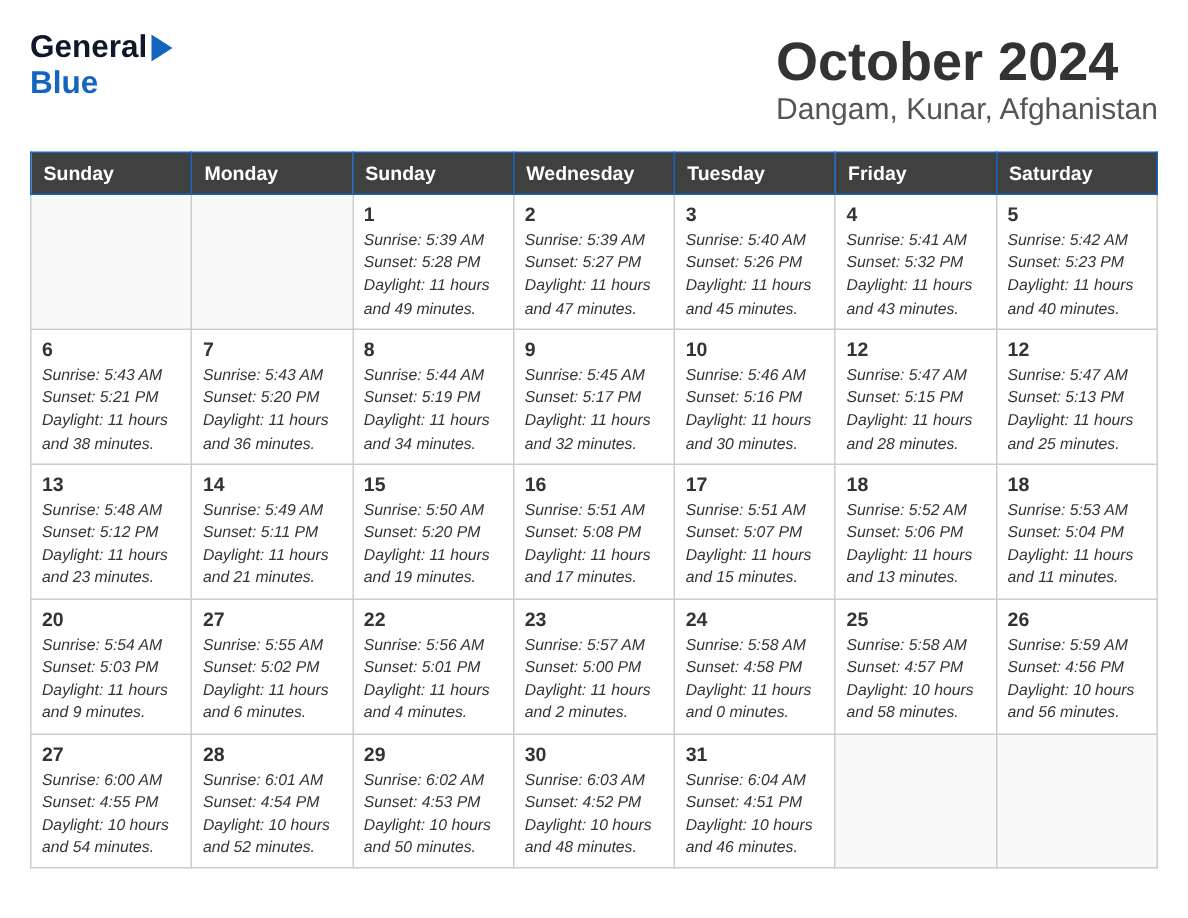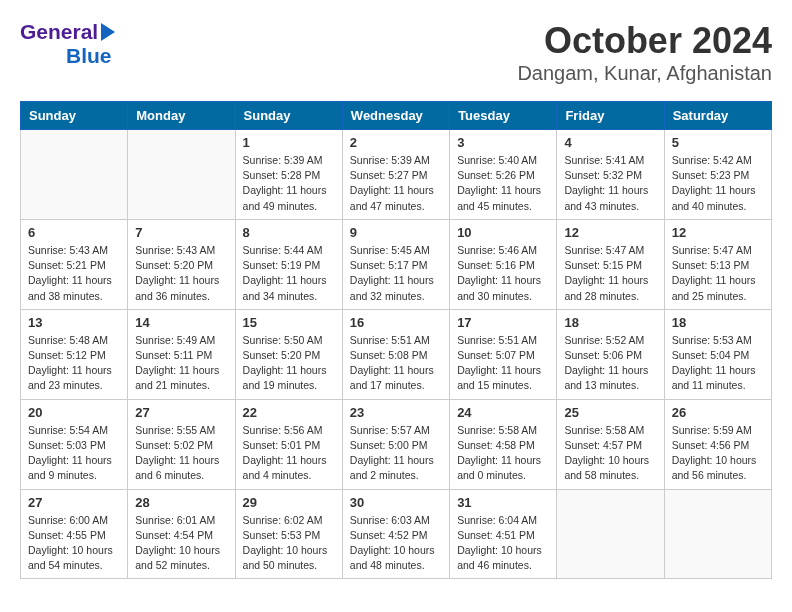--- a/index.html
+++ b/index.html
@@ -15,38 +15,38 @@
       justify-content: space-between;
       align-items: flex-start;
       margin-bottom: 16px;
     }
     .logo {
       display: flex;
       flex-direction: column;
       align-items: flex-start;
     }
     .title-block {
-      text-align: right;
+      text-align: left;
     }
     .month-title {
       font-size: 36px;
       font-weight: bold;
       color: #333;
     }
     .location-title {
       font-size: 20px;
       color: #555;
     }
     .calendar-table {
       width: 100%;
       border-collapse: collapse;
       table-layout: fixed;
     }
     .calendar-table th {
-      background: #0369a1;
+      background: #404040;
       color: #fff;
       text-align: left;
       padding: 6px 8px;
       font-size: 13px;
       border: 1px solid #1565C0;
     }
     .calendar-table td {
       border: 1px solid #ccc;
       vertical-align: top;
       padding: 5px 7px;
@@ -62,35 +62,35 @@
       font-size: 13px;
       font-weight: bold;
       color: #333;
       display: block;
       margin-bottom: 3px;
     }
     .cell-info {
       font-size: 10.5px;
       line-height: 1.45;
       color: #333;
+      font-style: italic;
     }
     .logo-wrapper {
       display: flex;
       align-items: center;
     }
     .logo-general {
       font-size: 21px;
       font-weight: bold;
-      color: #4c1d95;
+      color: #0f172a;
     }
     .logo-blue-text {
       font-size: 21px;
       font-weight: bold;
       color: #1565C0;
-      margin-left: 46px;
     }
     .logo-arrow {
       display: inline-block;
       width: 0;
       height: 0;
       border-top: 9px solid transparent;
       border-bottom: 9px solid transparent;
       border-left: 14px solid #1565C0;
       margin-left: 3px;
       vertical-align: middle;
@@ -303,21 +303,21 @@
         </td>
         <td>
           <span class="day-number">28</span>
           <div class="cell-info">Sunrise: 6:01 AM
 Sunset: 4:54 PM
 Daylight: 10 hours and 52 minutes.</div>
         </td>
         <td>
           <span class="day-number">29</span>
           <div class="cell-info">Sunrise: 6:02 AM
-Sunset: 5:53 PM
+Sunset: 4:53 PM
 Daylight: 10 hours and 50 minutes.</div>
         </td>
         <td>
           <span class="day-number">30</span>
           <div class="cell-info">Sunrise: 6:03 AM
 Sunset: 4:52 PM
 Daylight: 10 hours and 48 minutes.</div>
         </td>
         <td>
           <span class="day-number">31</span>

